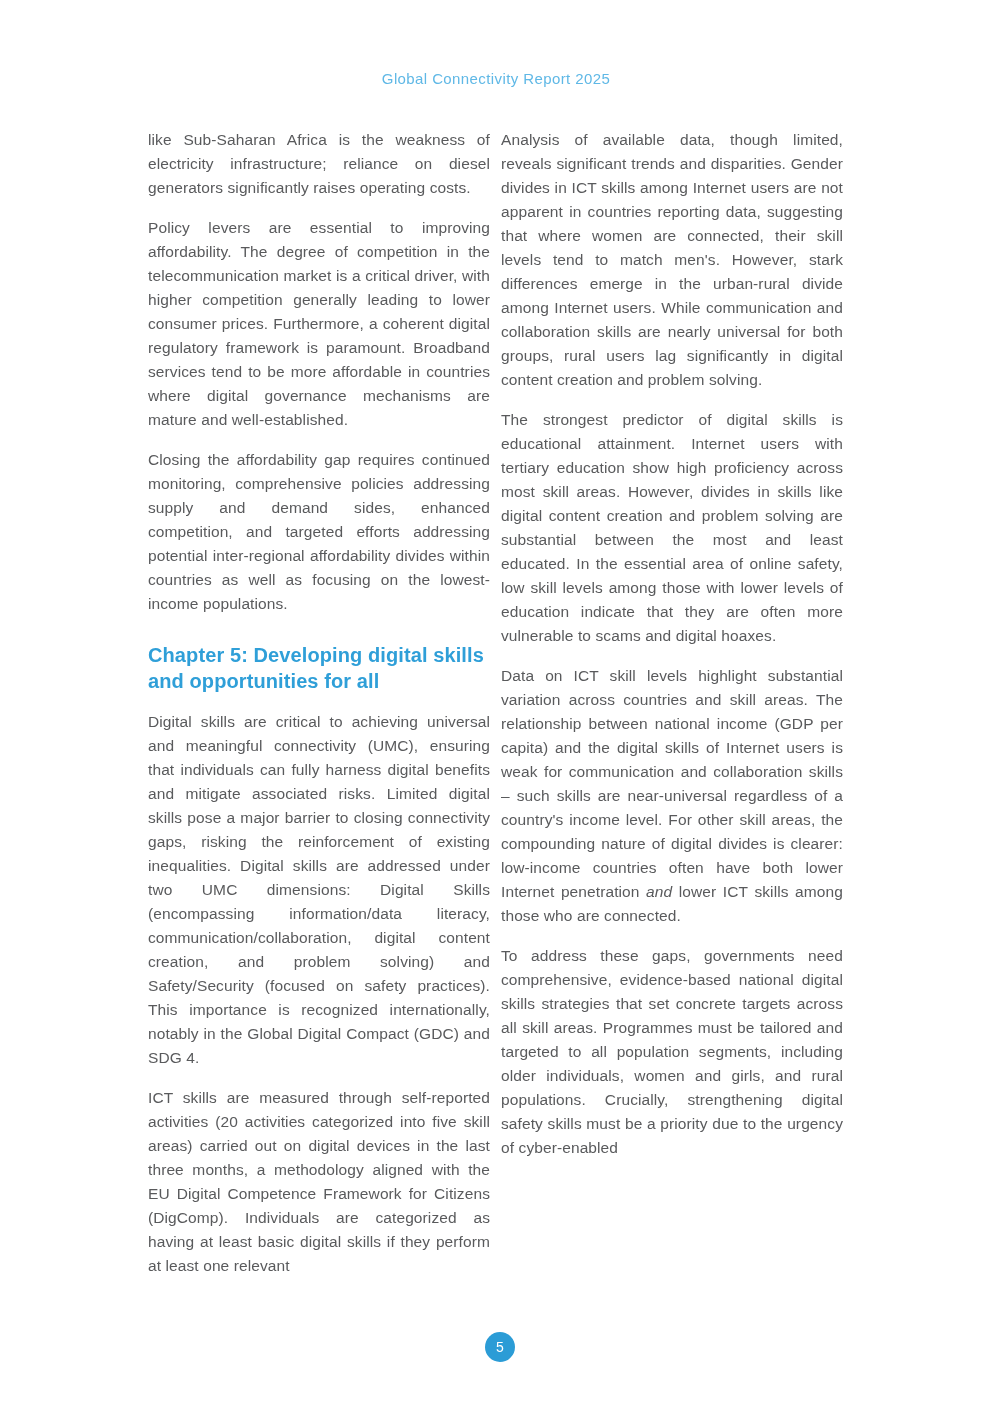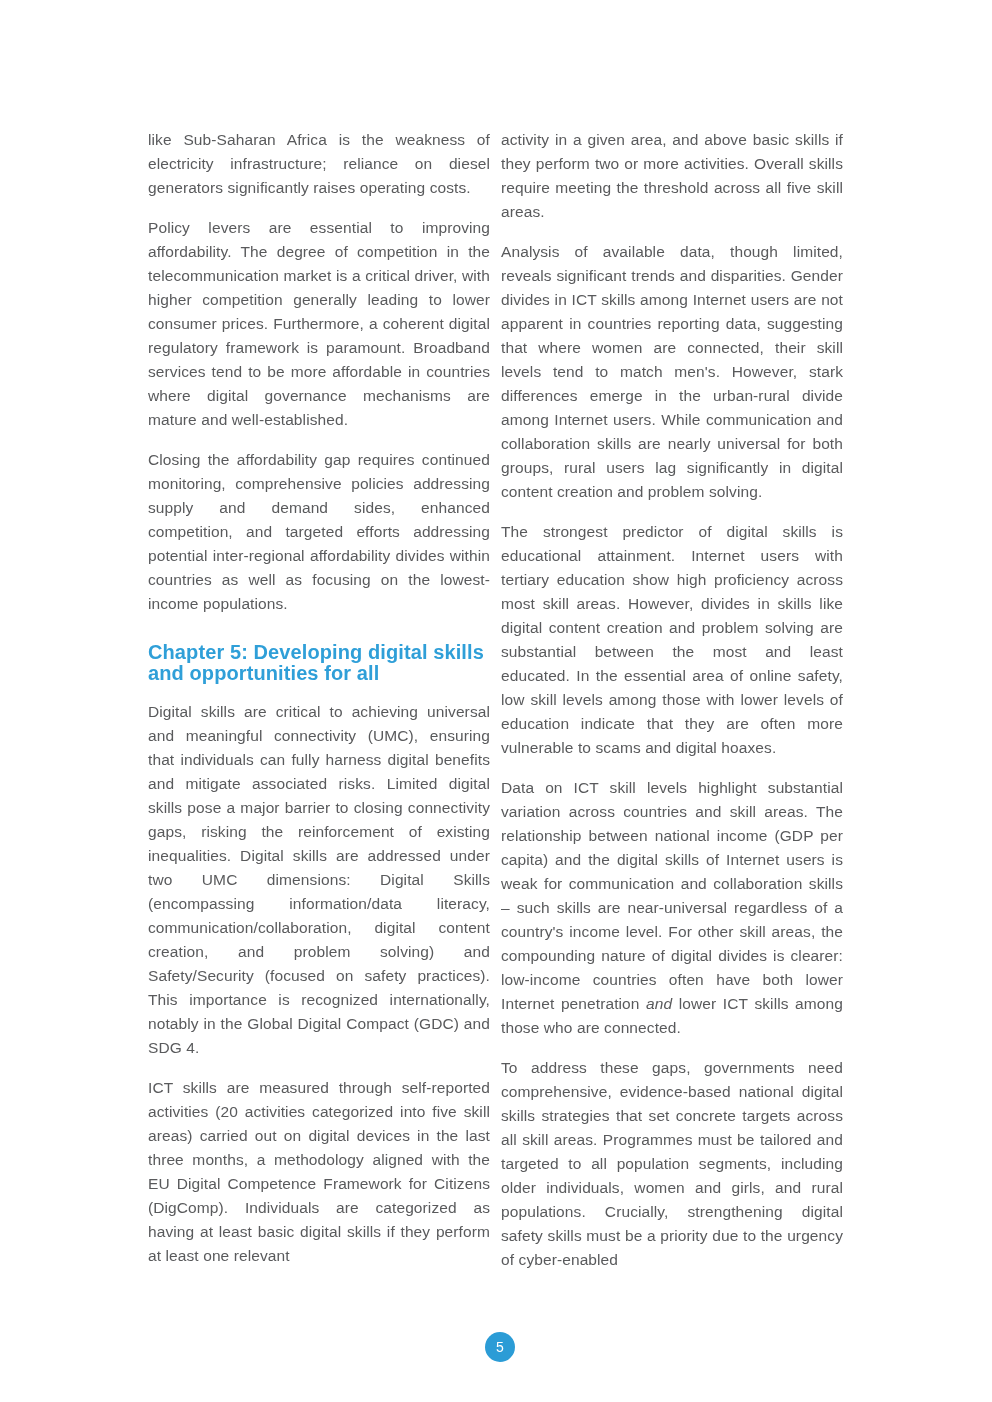--- a/index.html
+++ b/index.html
@@ -37,21 +37,21 @@
     line-height: 24px;
     letter-spacing: 0.1px;
     text-align: justify;
     margin-bottom: 16px;
     color: var(--body-gray, #595a5c);
   }
   .col p:last-child { margin-bottom: 0; margin-top: 8px; }
   .chapter-heading {
     color: var(--heading-blue, #2f9fd8);
     font-size: 20px;
-    line-height: 21px;
+    line-height: 26px;
     font-weight: 700;
     letter-spacing: 0.1px;
     margin-top: 26px;
     margin-bottom: 16px;
   }
   .col p em { }
   .page-number-badge {
     position: absolute;
     left: 485px;
     top: 1332px;
@@ -65,34 +65,34 @@
     justify-content: center;
     font-size: 14px;
     font-weight: 300;
   }
 </style>
 </head>
 <body>
 
 <div class="page">
 
+  <div class="header-title">Global Connectivity Report 2025</div>
 
   <div class="columns">
 
     <section class="col">
       <p>like Sub-Saharan Africa is the weakness of electricity infrastructure; reliance on diesel generators significantly raises operating costs.</p>
       <p>Policy levers are essential to improving affordability. The degree of competition in the telecommunication market is a critical driver, with higher competition generally leading to lower consumer prices. Furthermore, a coherent digital regulatory framework is paramount. Broadband services tend to be more affordable in countries where digital governance mechanisms are mature and well-established.</p>
       <p>Closing the affordability gap requires continued monitoring, comprehensive policies addressing supply and demand sides, enhanced competition, and targeted efforts addressing potential inter-regional affordability divides within countries as well as focusing on the lowest-income populations.</p>
       <h2 class="chapter-heading">Chapter 5: Developing digital skills and opportunities for all</h2>
       <p>Digital skills are critical to achieving universal and meaningful connectivity (UMC), ensuring that individuals can fully harness digital benefits and mitigate associated risks. Limited digital skills pose a major barrier to closing connectivity gaps, risking the reinforcement of existing inequalities. Digital skills are addressed under two UMC dimensions: Digital Skills (encompassing information/data literacy, communication/collaboration, digital content creation, and problem solving) and Safety/Security (focused on safety practices). This importance is recognized internationally, notably in the Global Digital Compact (GDC) and SDG 4.</p>
       <p>ICT skills are measured through self-reported activities (20 activities categorized into five skill areas) carried out on digital devices in the last three months, a methodology aligned with the EU Digital Competence Framework for Citizens (DigComp). Individuals are categorized as having at least basic digital skills if they perform at least one relevant</p>
     </section>
 
     <section class="col">
-      <p>activity in a given area, and above basic skills if they perform two or more activities. Overall skills require meeting the threshold across all five skill areas.</p>
       <p>Analysis of available data, though limited, reveals significant trends and disparities. Gender divides in ICT skills among Internet users are not apparent in countries reporting data, suggesting that where women are connected, their skill levels tend to match men's. However, stark differences emerge in the urban-rural divide among Internet users. While communication and collaboration skills are nearly universal for both groups, rural users lag significantly in digital content creation and problem solving.</p>
       <p>The strongest predictor of digital skills is educational attainment. Internet users with tertiary education show high proficiency across most skill areas. However, divides in skills like digital content creation and problem solving are substantial between the most and least educated. In the essential area of online safety, low skill levels among those with lower levels of education indicate that they are often more vulnerable to scams and digital hoaxes.</p>
       <p><span>Data on ICT skill levels highlight substantial variation across countries and skill areas. The relationship between national income (GDP per capita) and the digital skills of Internet users is weak for communication and collaboration skills – such skills are near-universal regardless of a country's income level. For other skill areas, the compounding nature of digital divides is clearer: low-income countries often have both lower Internet penetration </span><em>and</em><span> lower ICT skills among those who are connected.</span></p>
       <p>To address these gaps, governments need comprehensive, evidence-based national digital skills strategies that set concrete targets across all skill areas. Programmes must be tailored and targeted to all population segments, including older individuals, women and girls, and rural populations. Crucially, strengthening digital safety skills must be a priority due to the urgency of cyber-enabled</p>
     </section>
 
   </div>
 
   <div class="page-number-badge">
     <span>5</span>

